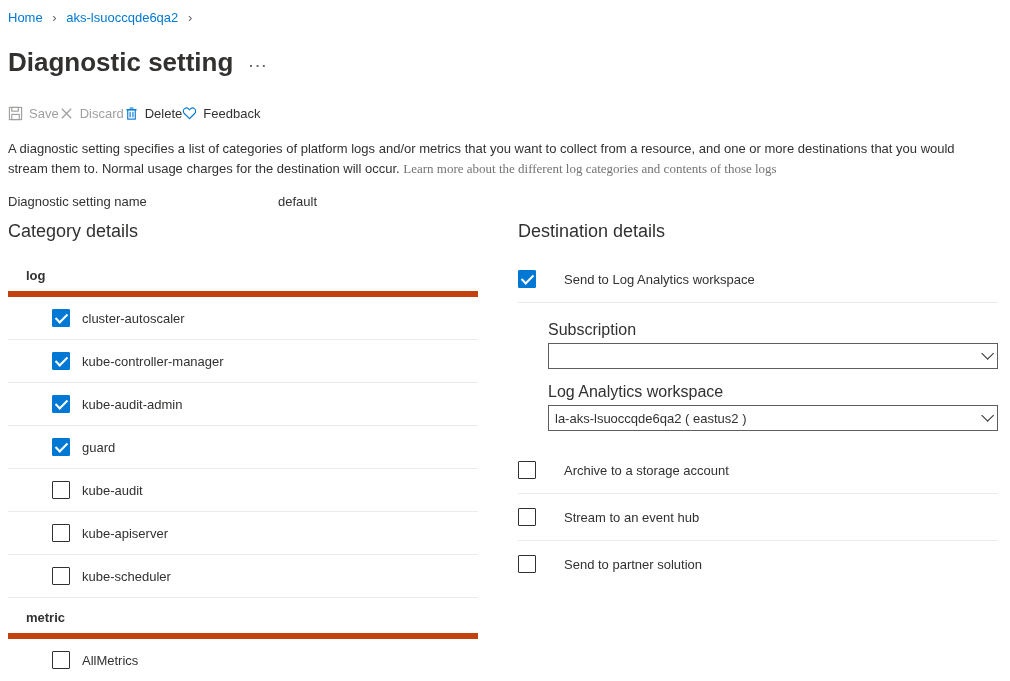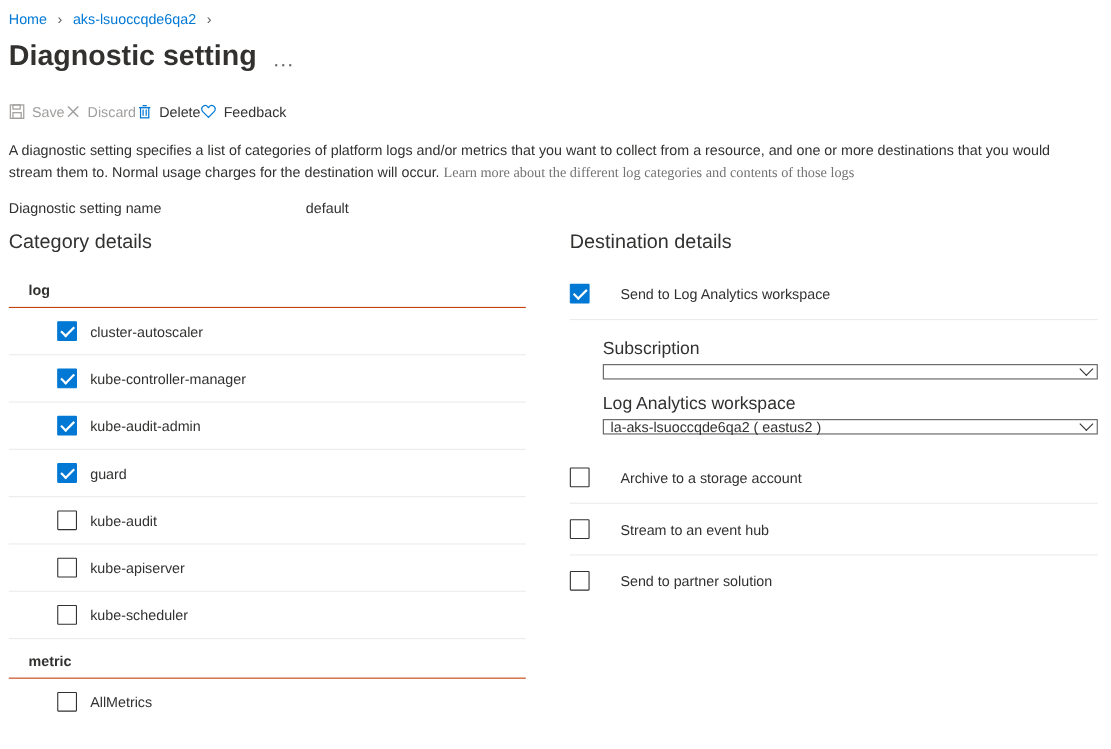--- a/index.html
+++ b/index.html
@@ -9,21 +9,21 @@
     font-family: "Segoe UI", -apple-system, BlinkMacSystemFont, sans-serif;
     font-size: 13px;
     color: #323130;
     background: #fff;
     width: 1010px;
   }
   a.bc { color: #0078d4; text-decoration: none; }
   .breadcrumb { font-size: 13px; padding: 2px 0 8px 0; color: #605e5c; }
   .breadcrumb .sep { margin: 0 6px; color: #605e5c; }
   .title-row { display: flex; align-items: center; gap: 16px; }
-  h1 { font-size: 26px; font-weight: 600; margin: 2px 0 20px 0; }
+  h1 { font-size: 26px; font-weight: 600; margin: 14px 0 20px 0; }
   .more { color: #605e5c; letter-spacing: 2px; font-weight: 600; cursor: pointer; }
 
   .toolbar { display: flex; align-items: center; padding: 8px 0 18px 0; }
   .tbtn { display: flex; align-items: center; gap: 6px; cursor: pointer; color: #323130; font-size: 13px; }
   .tbtn.disabled { color: #a19f9d; cursor: default; }
   .tbtn svg { width: 15px; height: 15px; flex: none; }
 
   .description { font-size: 13px; color: #323130; line-height: 1.5; max-width: 950px; }
   .description a { color: #737373; text-decoration: none; font-family: Liberation Serif, serif; }
 
@@ -32,21 +32,21 @@
 
   .columns { display: flex; gap: 40px; }
   .col { flex: 1; min-width: 0; }
   .col-left { max-width: 470px; }
   .col-right { max-width: 480px; }
   .col > .section-title { font-size: 18px; color: #323130; margin-bottom: 14px; }
 
   .group-head {
     font-weight: 600;
     padding: 12px 0 8px 18px;
-    border-bottom: 1px solid #c2410c;
+    border-bottom: 6px solid #c2410c;
   }
   .chk-row {
     display: flex;
     align-items: center;
     gap: 12px;
     padding: 12px 0 12px 44px;
     border-bottom: 1px solid #edebe9;
   }
   .dest-row {
     display: flex;
@@ -75,21 +75,21 @@
     width: 5px; height: 10px;
     border: solid #fff;
     border-width: 0 2px 2px 0;
     transform: rotate(45deg);
   }
 
   .sub-section { padding: 10px 0 6px 30px; }
   .sub-section .field-label { font-size: 16px; margin: 8px 0 4px 0; }
   .select {
     width: 100%;
-    height: 14px;
+    height: 26px;
     border: 1px solid #605e5c;
     display: flex;
     align-items: center;
     justify-content: space-between;
     padding: 0 6px;
     font-size: 13px;
     background: #fff;
     cursor: pointer;
   }
   .select .caret {

